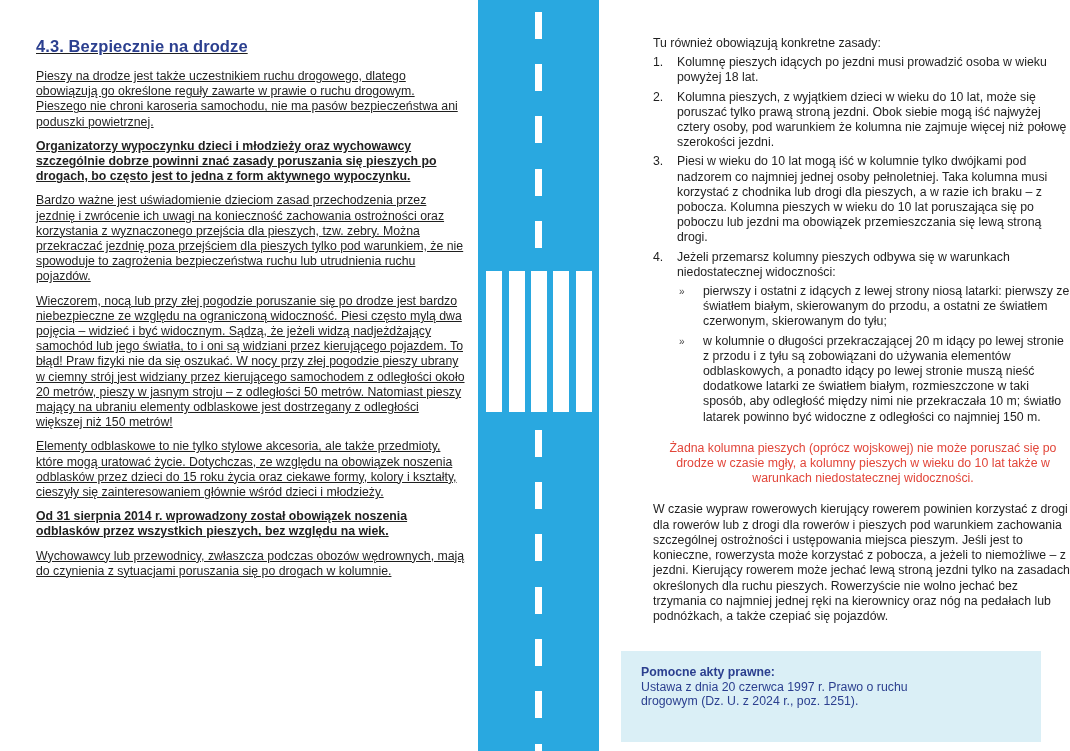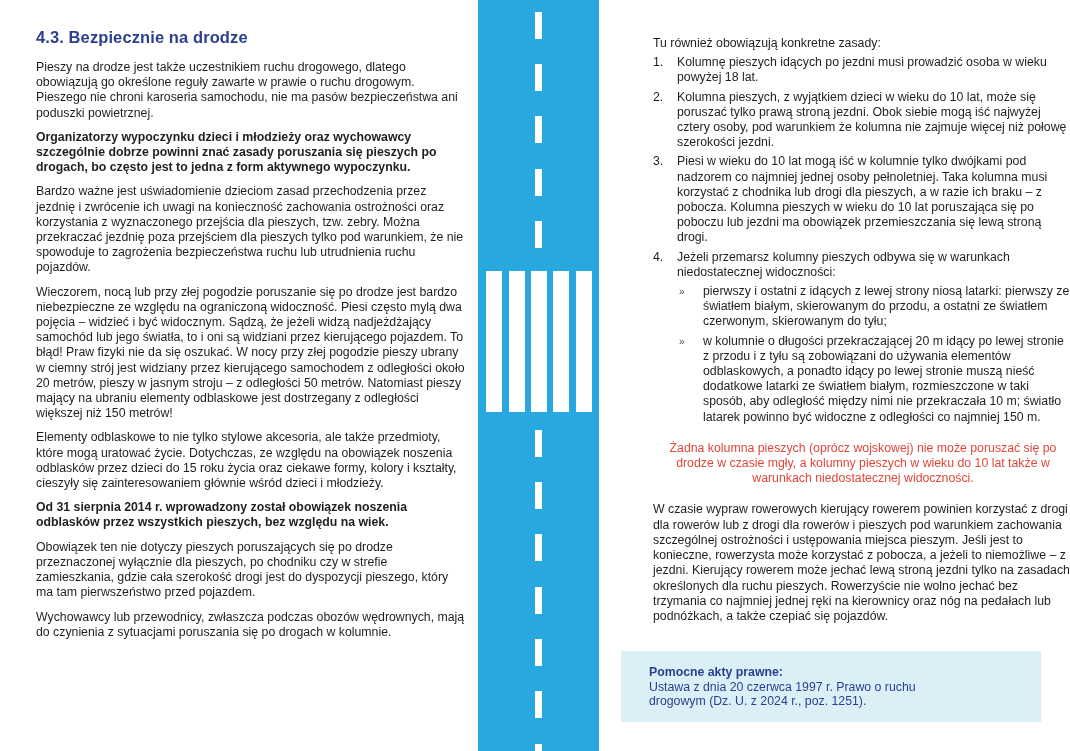--- a/index.html
+++ b/index.html
@@ -1,55 +1,54 @@
 <!DOCTYPE html>
 <html><head>
 <meta charset="utf-8">
 <style>
   * { box-sizing: border-box; margin: 0; padding: 0; }
   html, body { width: 1070px; height: 751px; overflow: hidden; background: #ffffff; }
   body { position: relative; font-family: "Liberation Sans", "DejaVu Sans", sans-serif; color: #1f1f1f; }
 
-  .col-left { position: absolute; left: 36px; top: 28px; width: 432px; }
+  .col-left { position: absolute; left: 36px; top: 37px; width: 432px; text-decoration: underline; }
   .col-right { position: absolute; left: 653px; top: 36px; width: 420px; }
 
   .title { font-size: 16.5px; font-weight: bold; color: #2b3f8f; margin-bottom: 13px; letter-spacing: 0.1px; }
   p { font-size: 12.3px; line-height: 15.2px; margin-bottom: 9px; }
   p.bold { font-weight: bold; }
 
   .road { position: absolute; left: 478px; top: 0; width: 121px; height: 751px; background: #29a8e0; }
   .dash { position: absolute; left: 57px; width: 7px; height: 27px; background: #ffffff; }
   .zebra { position: absolute; top: 271px; width: 16px; height: 141px; background: #ffffff; }
 
   .intro { font-size: 12.3px; line-height: 15.2px; margin-bottom: 4px; }
   ol.rules { list-style: none; }
   ol.rules > li { position: relative; padding-left: 24px; font-size: 12.3px; line-height: 15.2px; margin-bottom: 4px; }
   ol.rules > li .num { position: absolute; left: 0; top: 0; }
   ul.sub { list-style: none; margin-top: 4px; }
   ul.sub > li { position: relative; padding-left: 26px; font-size: 12.3px; line-height: 15.2px; margin-bottom: 4px; }
   ul.sub > li .mark { position: absolute; left: 2px; top: 0; font-size: 10px; color: #444; }
 
   .warning { color: #e2463a; text-align: center; font-size: 12.3px; line-height: 15.2px; margin: 16px 8px 16px 8px; }
 
-  .legal { position: absolute; left: 621px; top: 651px; width: 420px; height: 71px; background: #daeff6; padding: 14px 28px; }
+  .legal { position: absolute; left: 621px; top: 651px; width: 420px; height: 91px; background: #daeff6; padding: 14px 20px; }
   .legal-title { font-size: 12.3px; font-weight: bold; color: #2b3f8f; line-height: 14.5px; }
   .legal-text { font-size: 12.3px; color: #2b3f8f; line-height: 14.5px; width: 300px; }
 </style>
 </head>
 <body>
 
 <div class="col-left">
   <h1 class="title">4.3. Bezpiecznie na drodze</h1>
   <p>Pieszy na drodze jest także uczestnikiem ruchu drogowego, dlatego obowiązują go określone reguły zawarte w prawie o ruchu drogowym. Pieszego nie chroni karoseria samochodu, nie ma pasów bezpieczeństwa ani poduszki powietrznej.</p>
   <p class="bold">Organizatorzy wypoczynku dzieci i młodzieży oraz wychowawcy szczególnie dobrze powinni znać zasady poruszania się pieszych po drogach, bo często jest to jedna z form aktywnego wypoczynku.</p>
   <p>Bardzo ważne jest uświadomienie dzieciom zasad przechodzenia przez jezdnię i zwrócenie ich uwagi na konieczność zachowania ostrożności oraz korzystania z wyznaczonego przejścia dla pieszych, tzw. zebry. Można przekraczać jezdnię poza przejściem dla pieszych tylko pod warunkiem, że nie spowoduje to zagrożenia bezpieczeństwa ruchu lub utrudnienia ruchu pojazdów.</p>
   <p>Wieczorem, nocą lub przy złej pogodzie poruszanie się po drodze jest bardzo niebezpieczne ze względu na ograniczoną widoczność. Piesi często mylą dwa pojęcia – widzieć i być widocznym. Sądzą, że jeżeli widzą nadjeżdżający samochód lub jego światła, to i oni są widziani przez kierującego pojazdem. To błąd! Praw fizyki nie da się oszukać. W nocy przy złej pogodzie pieszy ubrany w ciemny strój jest widziany przez kierującego samochodem z odległości około 20 metrów, pieszy w jasnym stroju – z odległości 50 metrów. Natomiast pieszy mający na ubraniu elementy odblaskowe jest dostrzegany z odległości większej niż 150 metrów!</p>
   <p>Elementy odblaskowe to nie tylko stylowe akcesoria, ale także przedmioty, które mogą uratować życie. Dotychczas, ze względu na obowiązek noszenia odblasków przez dzieci do 15 roku życia oraz ciekawe formy, kolory i kształty, cieszyły się zainteresowaniem głównie wśród dzieci i młodzieży.</p>
   <p class="bold">Od 31 sierpnia 2014 r. wprowadzony został obowiązek noszenia odblasków przez wszystkich pieszych, bez względu na wiek.</p>
-  <p>Obowiązek ten nie dotyczy pieszych poruszających się po drodze przeznaczonej wyłącznie dla pieszych, po chodniku czy w strefie zamieszkania, gdzie cała szerokość drogi jest do dyspozycji pieszego, który ma tam pierwszeństwo przed pojazdem.</p>
   <p>Wychowawcy lub przewodnicy, zwłaszcza podczas obozów wędrownych, mają do czynienia z sytuacjami poruszania się po drogach w kolumnie.</p>
 </div>
 
 <div class="road">
   <div class="dash" style="top:12px"></div>
   <div class="dash" style="top:64px"></div>
   <div class="dash" style="top:116px"></div>
   <div class="dash" style="top:169px"></div>
   <div class="dash" style="top:221px"></div>
   <div class="zebra" style="left:8px"></div>

